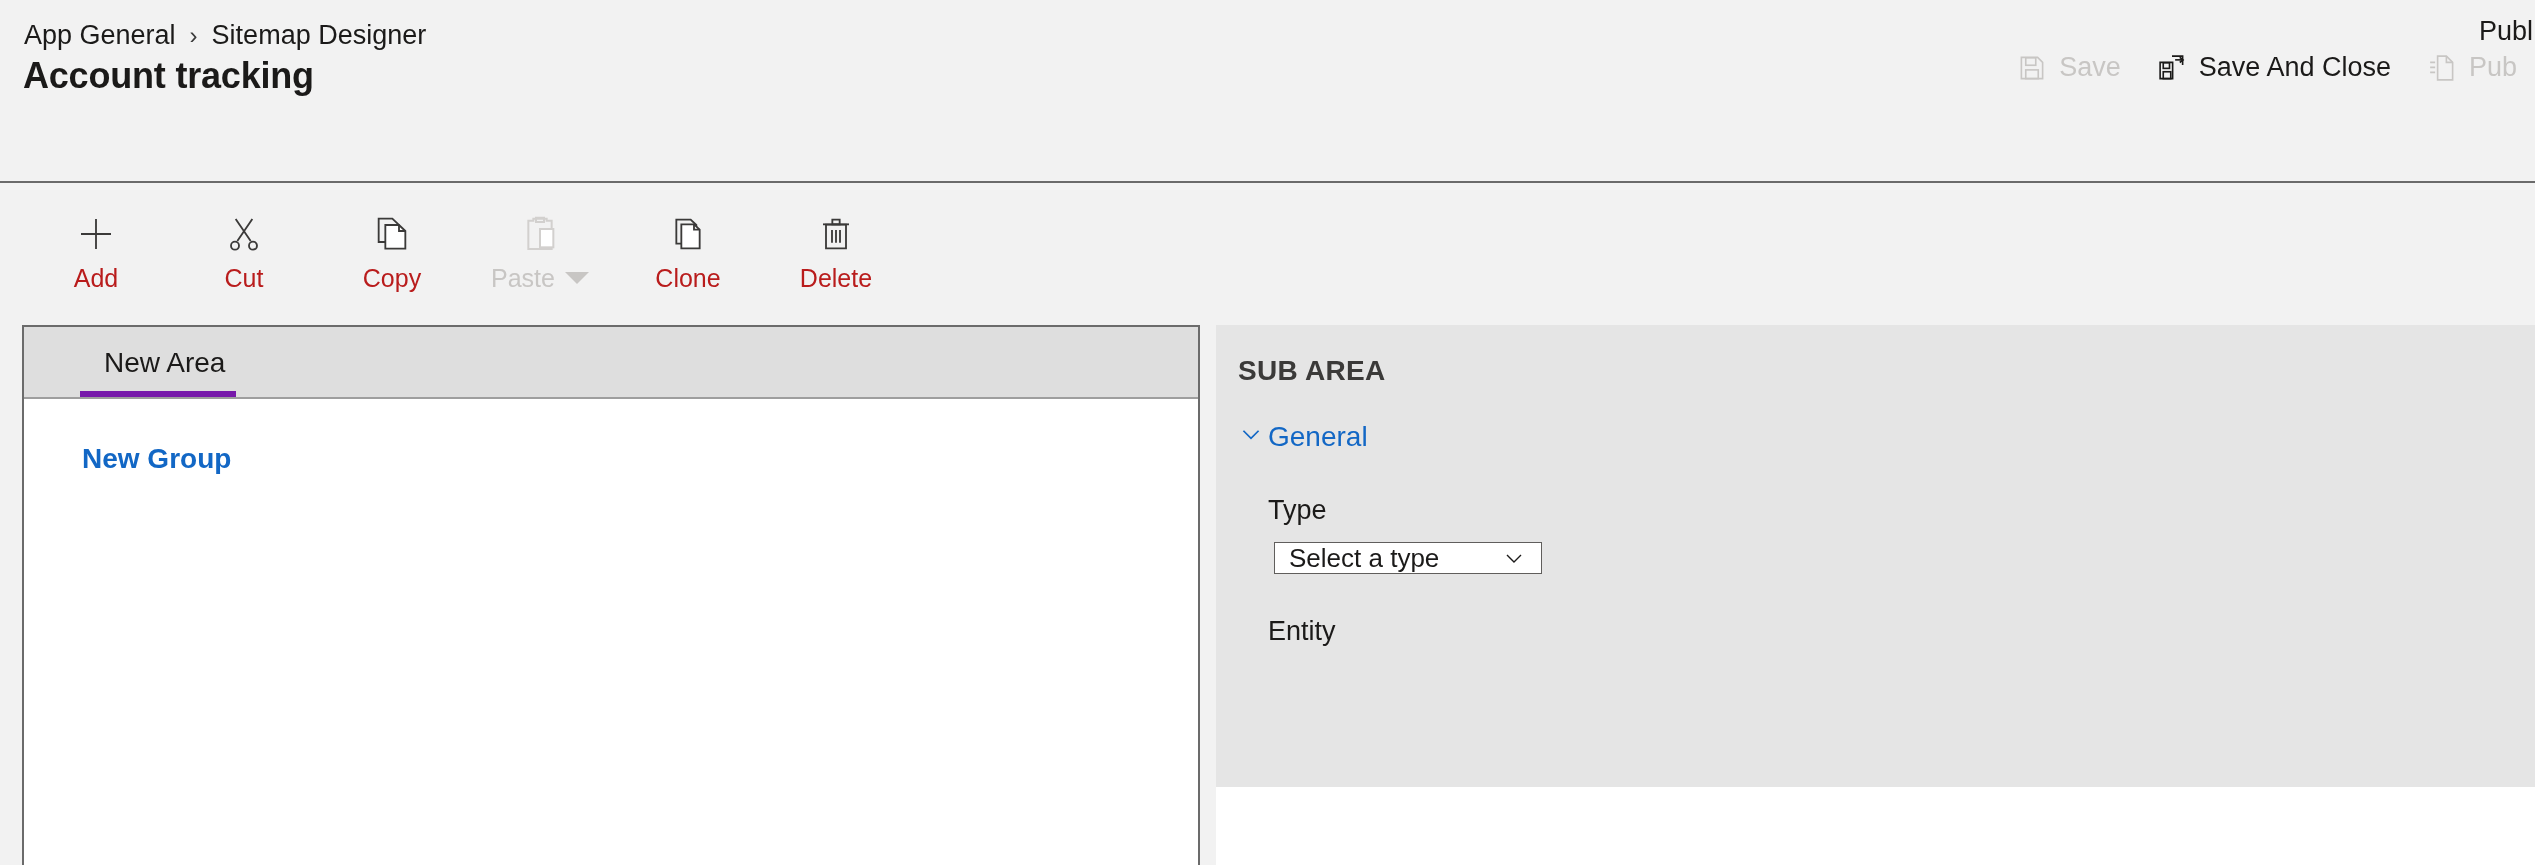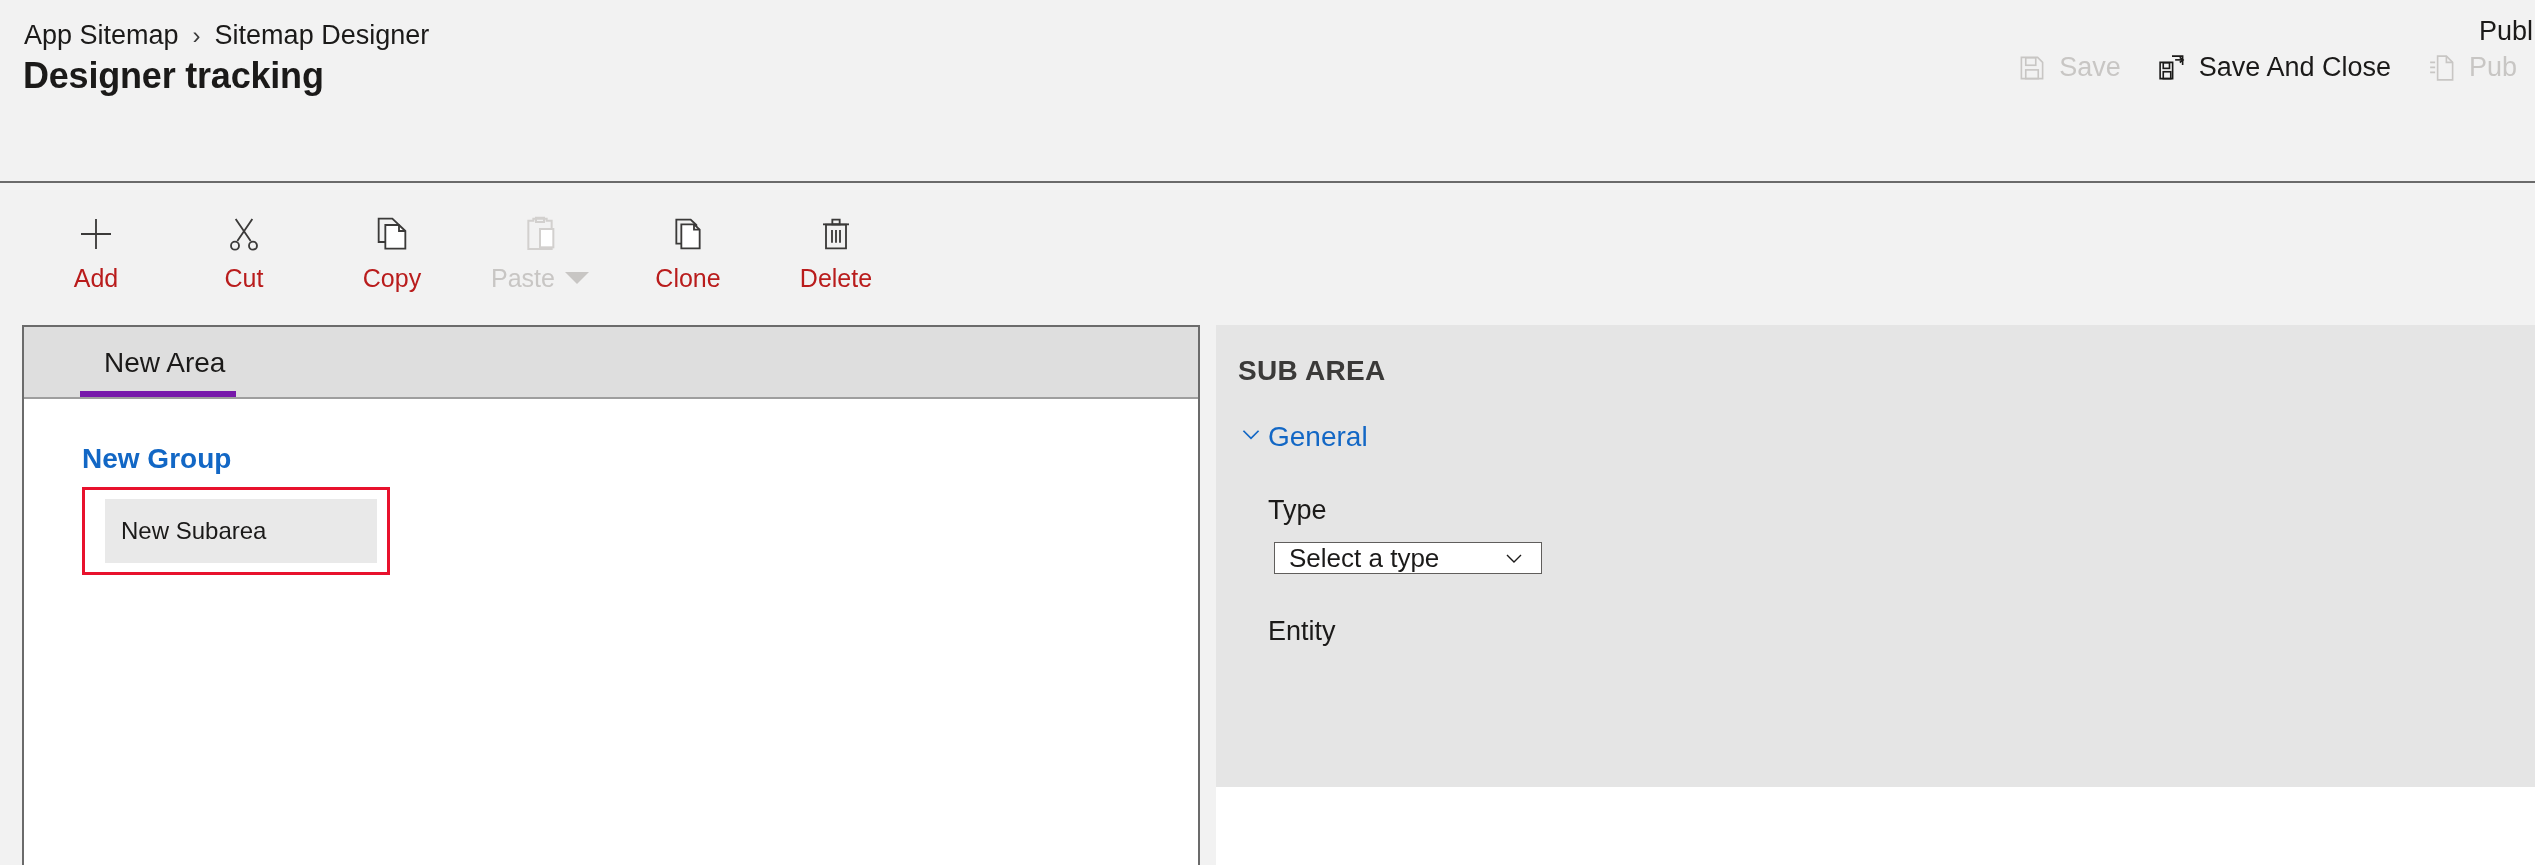--- a/index.html
+++ b/index.html
@@ -65,26 +65,26 @@
   .field-label { margin-top: 42px; margin-left: 30px; font-size: 27px; color: #1b1a19; }
   #type-select { margin-top: 16px; margin-left: 36px; width: 268px; height: 32px; border: 1px solid #605e5c; background: #fff; display: flex; align-items: center; justify-content: space-between; padding: 0 14px 0 14px; font-size: 26px; color: #1b1a19; cursor: pointer; }
   #type-select { width: 268px; }
 </style>
 </head>
 <body>
 
 <div id="header">
 
   <div id="breadcrumb">
-    <span>App Sitemap</span>
+    <span>App General</span>
     <span class="bc-sep">›</span>
     <span>Sitemap Designer</span>
   </div>
 
-  <div id="page-title">Designer tracking</div>
+  <div id="page-title">Account tracking</div>
 
   <div id="publish-status">Publ</div>
 
   <div id="cmdbar">
 
     <div class="cmd disabled">
       <span class="glyph">
         <svg width="30" height="30" viewBox="0 0 24 24" fill="none" stroke="#c8c6c4" stroke-width="1.3">
           <path d="M3.5 3.5h13L20.5 7.5v13h-17z"></path>
           <rect x="7" y="3.8" width="8" height="6"></rect>
@@ -200,25 +200,20 @@
 
   <div id="area-tabstrip">
     <div id="area-tab">
       <span>New Area</span>
     </div>
     <div id="area-tab-underline"></div>
   </div>
 
   <div id="group-wrap">
     <div id="group-title">New Group</div>
-    <div id="subarea-select">
-      <div id="subarea-tile">
-        <span>New Subarea</span>
-      </div>
-    </div>
   </div>
 
 </div>
 
 <div id="right-panel">
 
 
   <div id="panel-body">
 
     <div id="sub-area-heading">SUB AREA</div>

